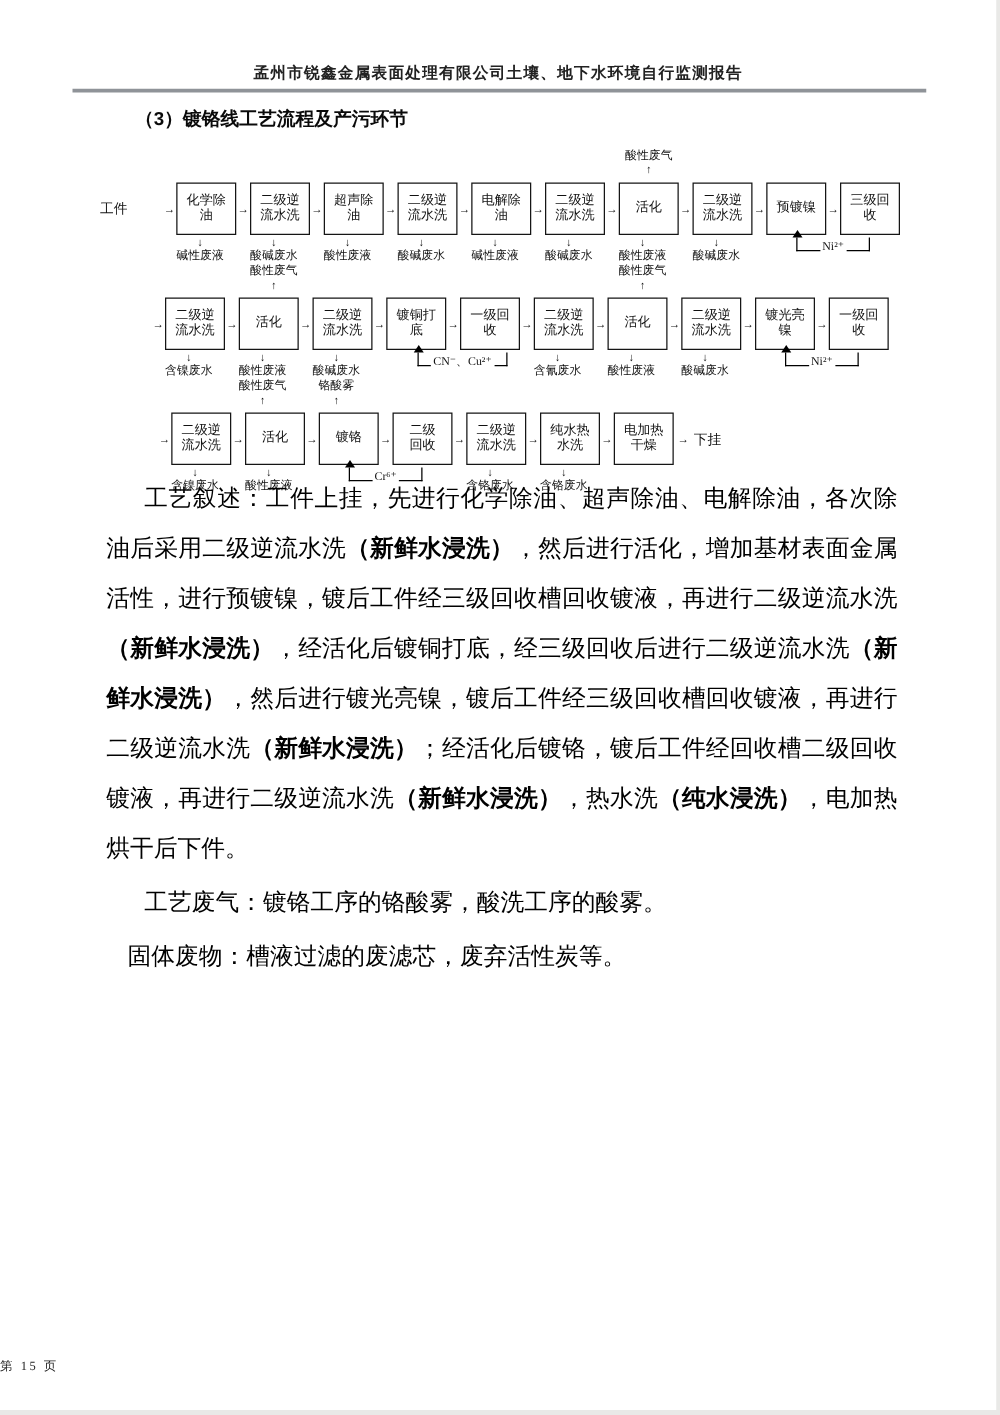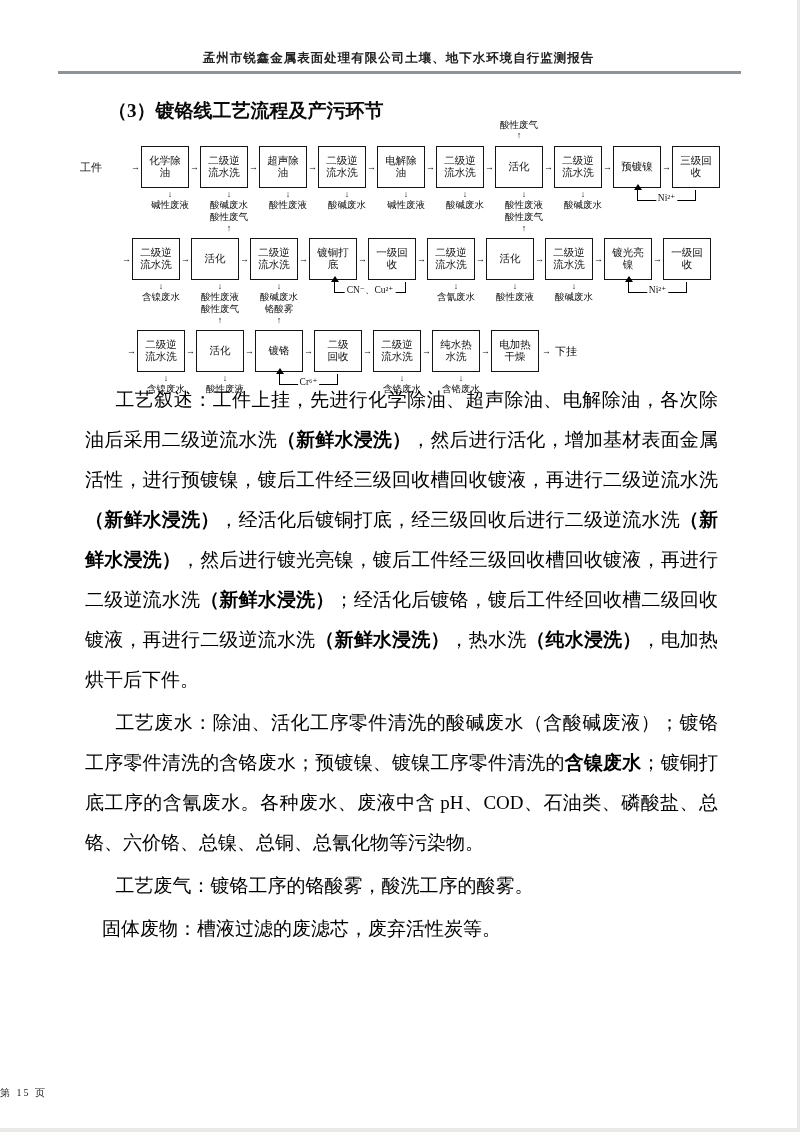--- a/index.html
+++ b/index.html
@@ -5,31 +5,31 @@
   * { margin:0; padding:0; box-sizing:border-box; }
   html,body { width:800px; height:1132px; }
   body { background:#e9e9e7; font-family:"Liberation Serif","DejaVu Serif",serif; color:#111; }
   .page { position:relative; width:797px; height:1128px; background:#ffffff; overflow:hidden;padding-left:20px; }
 
   .doc-header { position:absolute; top:50px; left:60px; right:60px; text-align:center;
     font-family:"Liberation Sans","DejaVu Sans",sans-serif; font-weight:bold; font-size:12.5px;
     letter-spacing:1px; color:#222; }
   .header-rule { position:absolute; top:71px; left:58px; right:56px; height:3px; background:#8f9398; }
 
-  .section-title { position:absolute; top:98px; left:108px;
-    font-family:Liberation Serif, serif; font-weight:bold; font-size:19px; color:#0a0a0a; }
+  .section-title { position:absolute; top:86px; left:108px;
+    font-family:Liberation Sans, sans-serif; font-weight:bold; font-size:15px; color:#0a0a0a; }
 
   
   .flowchart { position:absolute; top:118px; left:80px; width:700px; padding-top:28px;
     font-family:"Liberation Serif","DejaVu Serif",serif; }
   .fc-row { position:relative; display:flex; align-items:flex-start; height:92px; }
   .fc-lead { flex:0 0 auto; font-size:11px; line-height:42px; white-space:nowrap; }
   .fc-slot { flex:0 0 auto; width:59px; display:flex; align-items:flex-start; }
   .fc-harrow { width:11px; text-align:center; line-height:42px; font-size:9px; color:#111; }
-  .fc-boxcol { width:48px; position:relative; display:flex; flex-direction:column; align-items:flex-end; }
+  .fc-boxcol { width:48px; position:relative; display:flex; flex-direction:column; align-items:flex-start; }
   .fc-box { width:48px; min-height:42px; border:1.5px solid #151515; display:flex; align-items:center;
     justify-content:center; text-align:center; font-size:10.5px; line-height:12px;
     white-space:pre-line; background:#fff; }
   .fc-below { display:flex; flex-direction:column; align-items:center; margin-top:1px;
     font-size:9.5px; line-height:12px; white-space:nowrap; }
   .fc-varrow { font-size:9px; line-height:10px; }
   .fc-above { position:absolute; top:-26px; left:50%; transform:translateX(-50%);
     display:flex; flex-direction:column; align-items:center; font-size:9.5px; line-height:11px; white-space:nowrap; }
   .fc-above .fc-varrow { line-height:9px; }
   .fc-tail { flex:0 0 auto; display:flex; align-items:center; height:42px; font-size:11px; margin-left:2px; white-space:nowrap; }
@@ -347,18 +347,17 @@
           <div class="fc-harrow">→</div>
           <div>下挂</div>
         </div>
         <div class="fc-fb" style="left: 199px; width: 59px;">
           <span>Cr⁶⁺</span>
         </div>
       </div>
     </div>
   <div class="body-text">
       <p class="indent-normal"><span>工艺叙述：工件上挂，先进行化学除油、超声除油、电解除油，各次除油后采用二级逆流水洗</span><b>（新鲜水浸洗）</b><span>，然后进行活化，增加基材表面金属活性，进行预镀镍，镀后工件经三级回收槽回收镀液，再进行二级逆流水洗</span><b>（新鲜水浸洗）</b><span>，经活化后镀铜打底，经三级回收后进行二级逆流水洗</span><b>（新鲜水浸洗）</b><span>，然后进行镀光亮镍，镀后工件经三级回收槽回收镀液，再进行二级逆流水洗</span><b>（新鲜水浸洗）</b><span>；经活化后镀铬，镀后工件经回收槽二级回收镀液，再进行二级逆流水洗</span><b>（新鲜水浸洗）</b><span>，热水洗</span><b>（纯水浸洗）</b><span>，电加热烘干后下件。</span></p>
-      <p class="indent-normal"><span>工艺废水：除油、活化工序零件清洗的酸碱废水（含酸碱废液）；镀铬工序零件清洗的含铬废水；预镀镍、镀镍工序零件清洗的</span><b>含镍废水</b><span>；镀铜打底工序的含氰废水。各种废水、废液中含 pH、COD、石油类、磷酸盐、总铬、六价铬、总镍、总铜、总氰化物等污染物。</span></p>
       <p class="indent-normal"><span>工艺废气：镀铬工序的铬酸雾，酸洗工序的酸雾。</span></p>
       <p class="indent-small"><span>固体废物：槽液过滤的废滤芯，废弃活性炭等。</span></p>
     </div>
   <div class="page-number">第 15 页</div>
 </div>
 
 </body></html>

